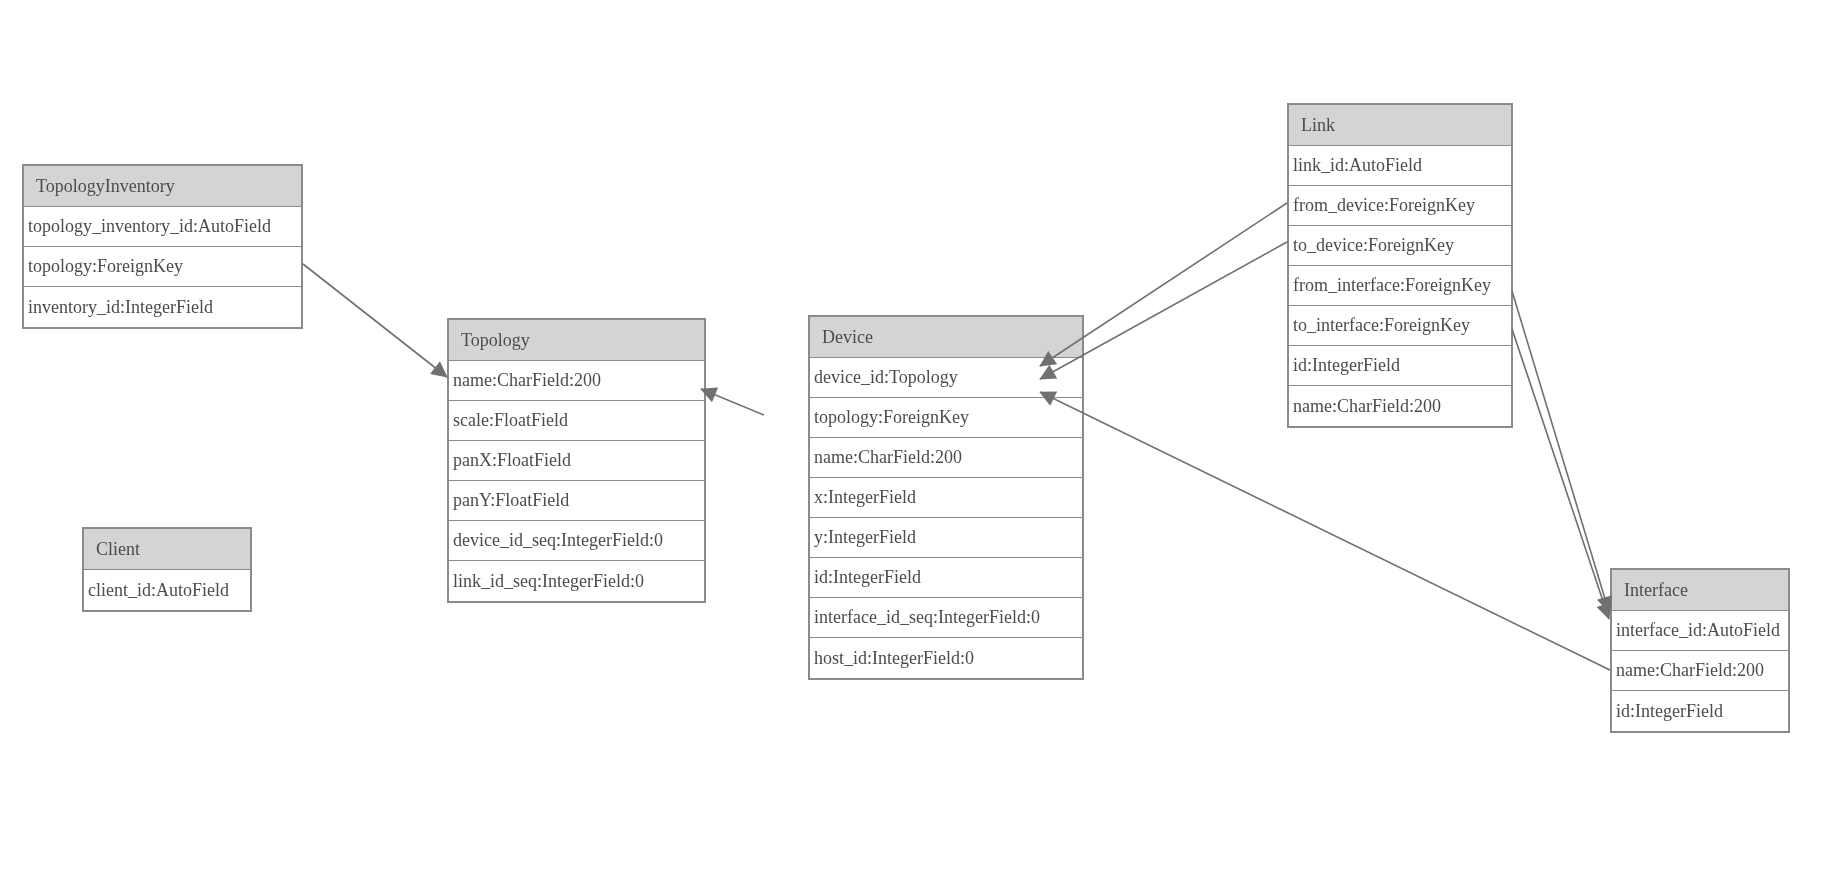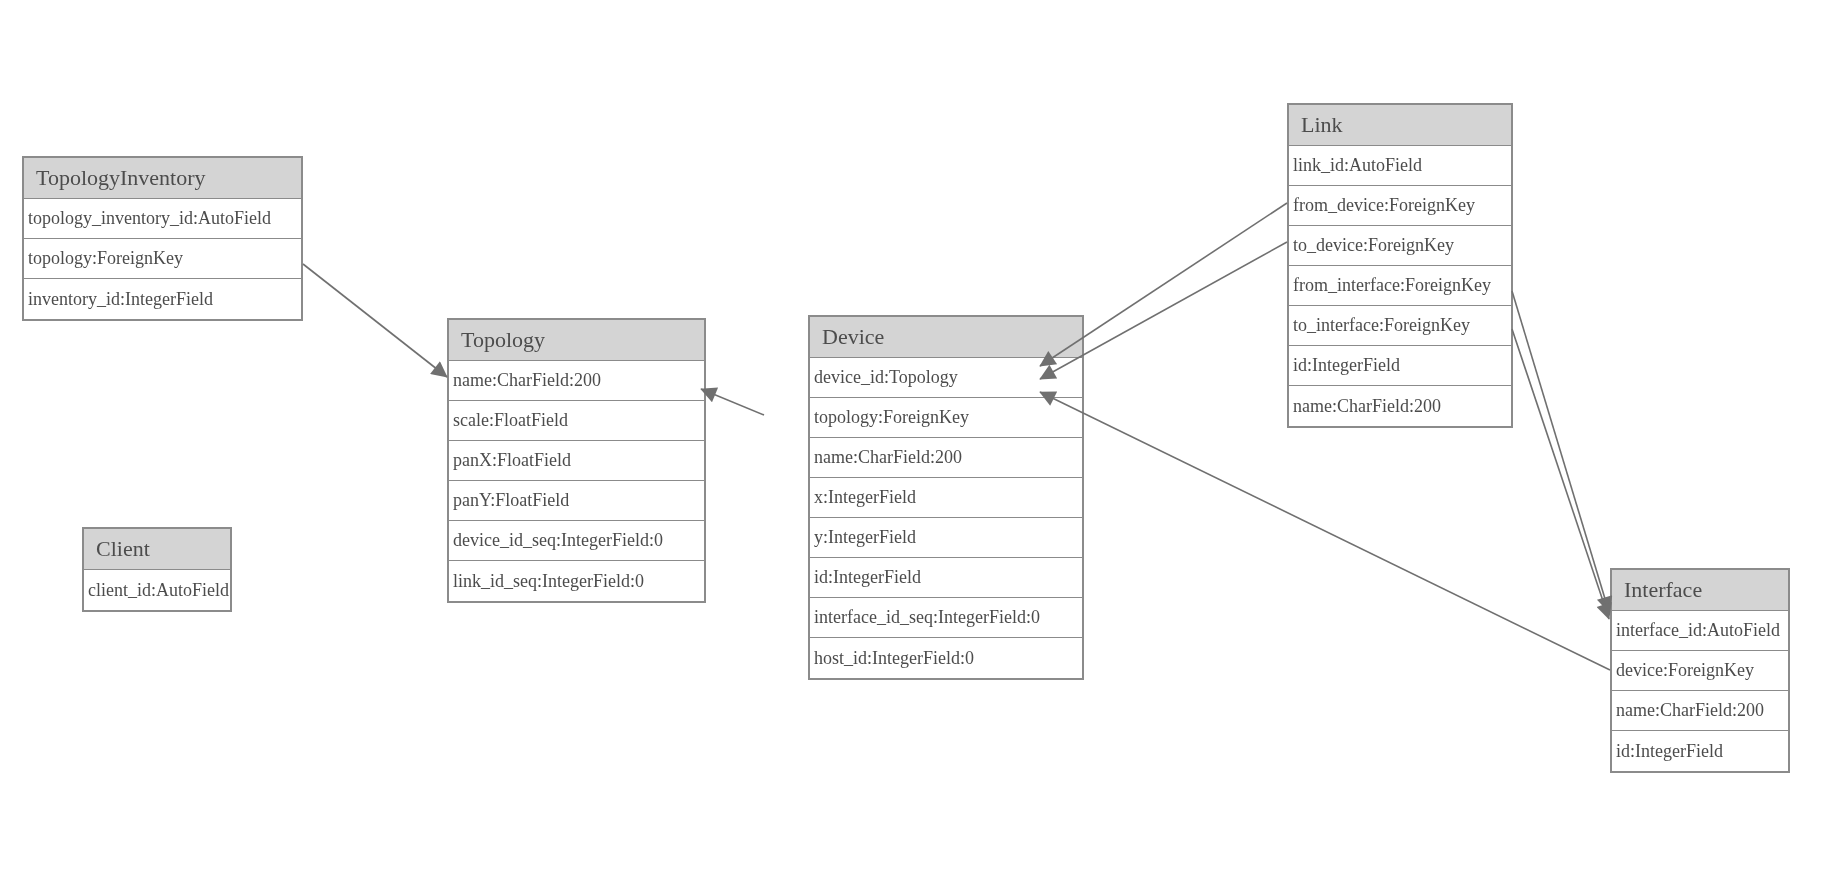--- a/index.html
+++ b/index.html
@@ -17,21 +17,21 @@
   }
   .edge{ stroke:var(--edge); stroke-width:1.6px; fill:none; }
   .etable{
     position:absolute; background:#ffffff; border:2px solid var(--border);
     box-sizing:border-box; z-index:1;
   }
   .thead{
     box-sizing:border-box; height:41px; background:var(--header);
     border-bottom:1.5px solid var(--border);
     display:flex; align-items:center; padding:0 12px;
-    font-size:22px; color:var(--text); white-space:nowrap; overflow:hidden;
+    font-size:18px; color:var(--text); white-space:nowrap; overflow:hidden;
   }
   .trow{
     box-sizing:border-box; height:40px; background:#ffffff;
     border-bottom:1.5px solid var(--border);
     display:flex; align-items:center; padding:0 4px;
     font-size:18px; color:var(--text); white-space:nowrap; overflow:hidden;
   }
   .trows .trow:last-child{ border-bottom:none; }
 </style>
 </head>
@@ -46,40 +46,40 @@
     </defs>
   <line x1="303" y1="264" x2="447" y2="377" class="edge" marker-end="url(#arrowhead)"></line>
       <line x1="764" y1="415" x2="701" y2="389" class="edge" marker-end="url(#arrowhead)"></line>
       <line x1="1287" y1="203" x2="1040" y2="366" class="edge" marker-end="url(#arrowhead)"></line>
       <line x1="1287" y1="242" x2="1040" y2="379" class="edge" marker-end="url(#arrowhead)"></line>
       <line x1="1610" y1="670" x2="1040" y2="392" class="edge" marker-end="url(#arrowhead)"></line>
       <line x1="1512" y1="291" x2="1609" y2="612" class="edge" marker-end="url(#arrowhead)"></line>
       <line x1="1512" y1="329" x2="1609" y2="619" class="edge" marker-end="url(#arrowhead)"></line>
     </svg>
   <div id="tables">
-      <div class="etable" style="left: 22px; top: 156px; width: 281px;">
+      <div class="etable" style="left: 22px; top: 164px; width: 281px;">
     <div class="thead">TopologyInventory</div>
     <div class="trows">
           <div class="trow">topology_inventory_id:AutoField</div>
           <div class="trow">topology:ForeignKey</div>
           <div class="trow">inventory_id:IntegerField</div>
         </div>
   </div>
       <div class="etable" style="left: 447px; top: 318px; width: 259px;">
     <div class="thead">Topology</div>
     <div class="trows">
           <div class="trow">name:CharField:200</div>
           <div class="trow">scale:FloatField</div>
           <div class="trow">panX:FloatField</div>
           <div class="trow">panY:FloatField</div>
           <div class="trow">device_id_seq:IntegerField:0</div>
           <div class="trow">link_id_seq:IntegerField:0</div>
         </div>
   </div>
-      <div class="etable" style="left: 82px; top: 527px; width: 150px;">
+      <div class="etable" style="left: 82px; top: 527px; width: 170px;">
     <div class="thead">Client</div>
     <div class="trows">
           <div class="trow">client_id:AutoField</div>
         </div>
   </div>
       <div class="etable" style="left: 808px; top: 315px; width: 276px;">
     <div class="thead">Device</div>
     <div class="trows">
           <div class="trow">device_id:Topology</div>
           <div class="trow">topology:ForeignKey</div>
@@ -100,19 +100,18 @@
           <div class="trow">from_interface:ForeignKey</div>
           <div class="trow">to_interface:ForeignKey</div>
           <div class="trow">id:IntegerField</div>
           <div class="trow">name:CharField:200</div>
         </div>
   </div>
       <div class="etable" style="left: 1610px; top: 568px; width: 180px;">
     <div class="thead">Interface</div>
     <div class="trows">
           <div class="trow">interface_id:AutoField</div>
-          <div class="trow">device:ForeignKey</div>
           <div class="trow">name:CharField:200</div>
           <div class="trow">id:IntegerField</div>
         </div>
   </div>
     </div>
 </div>
 
 </body></html>

